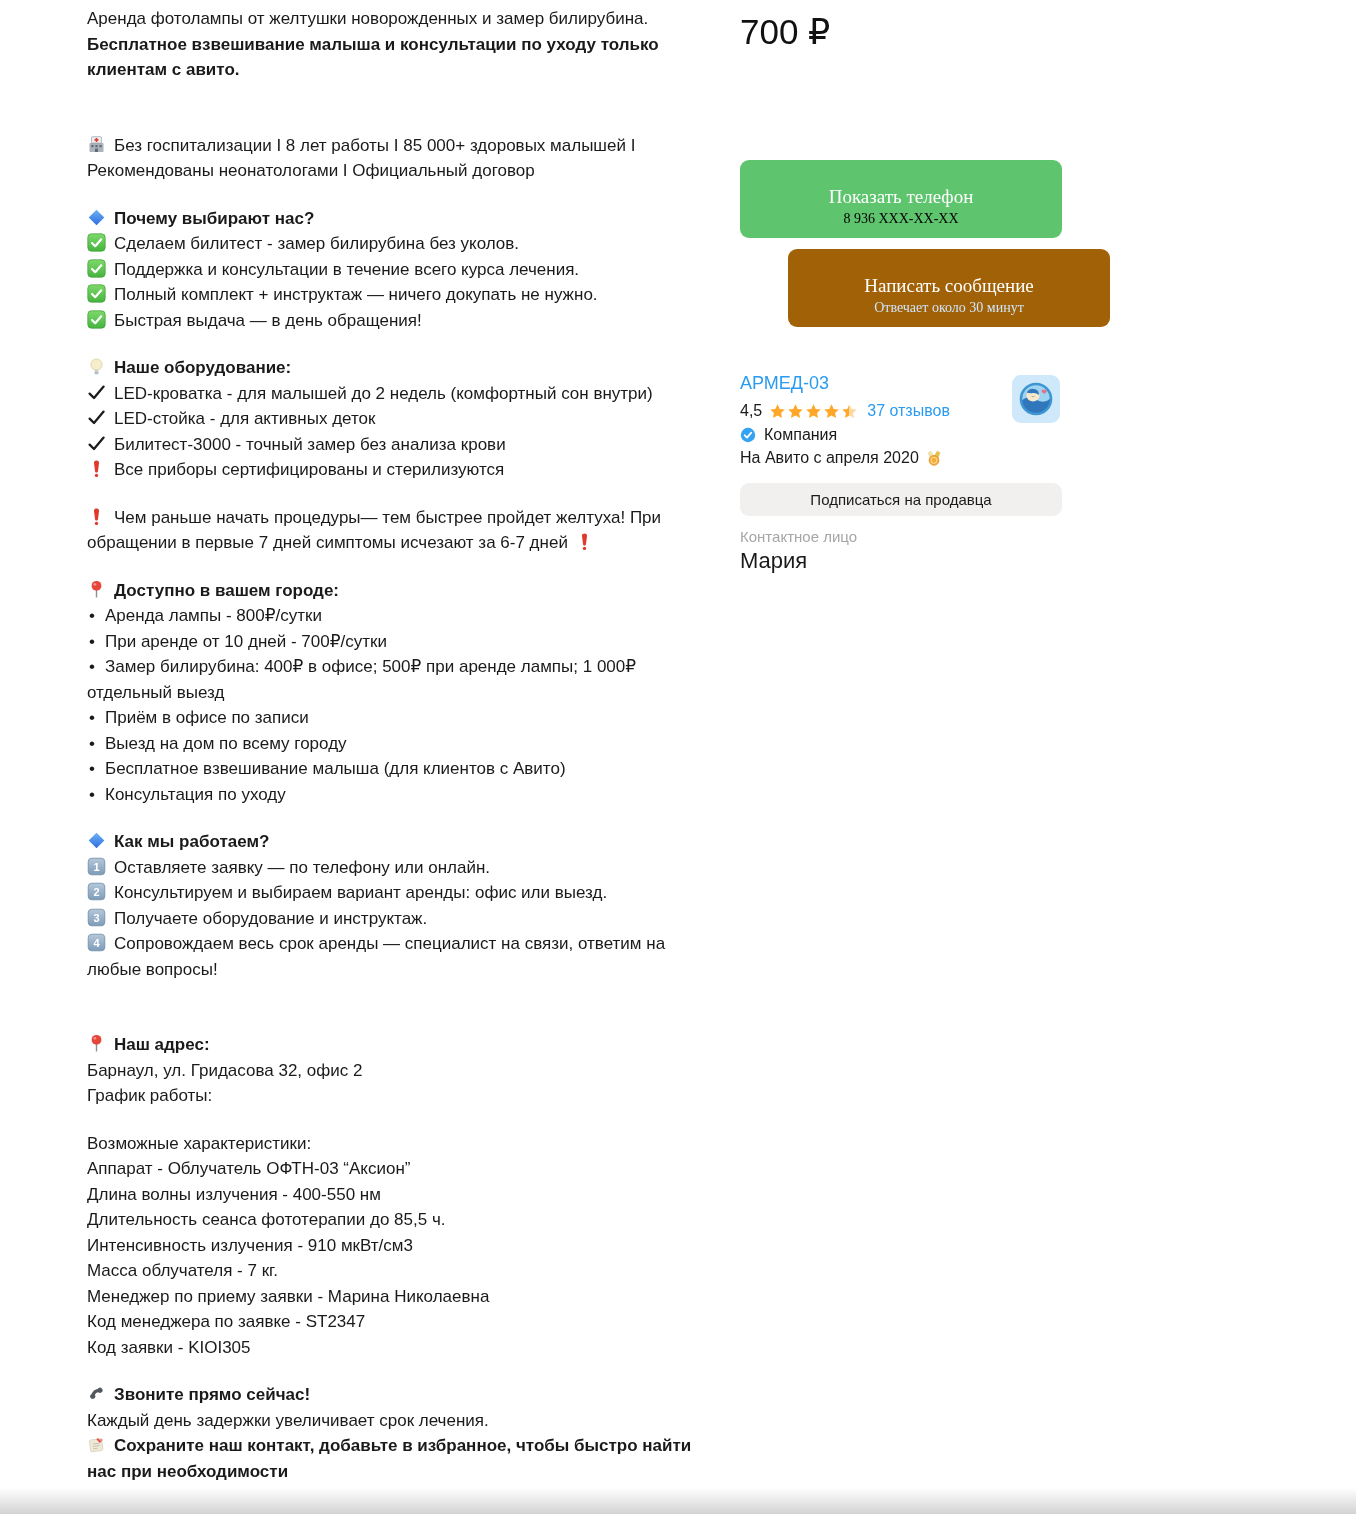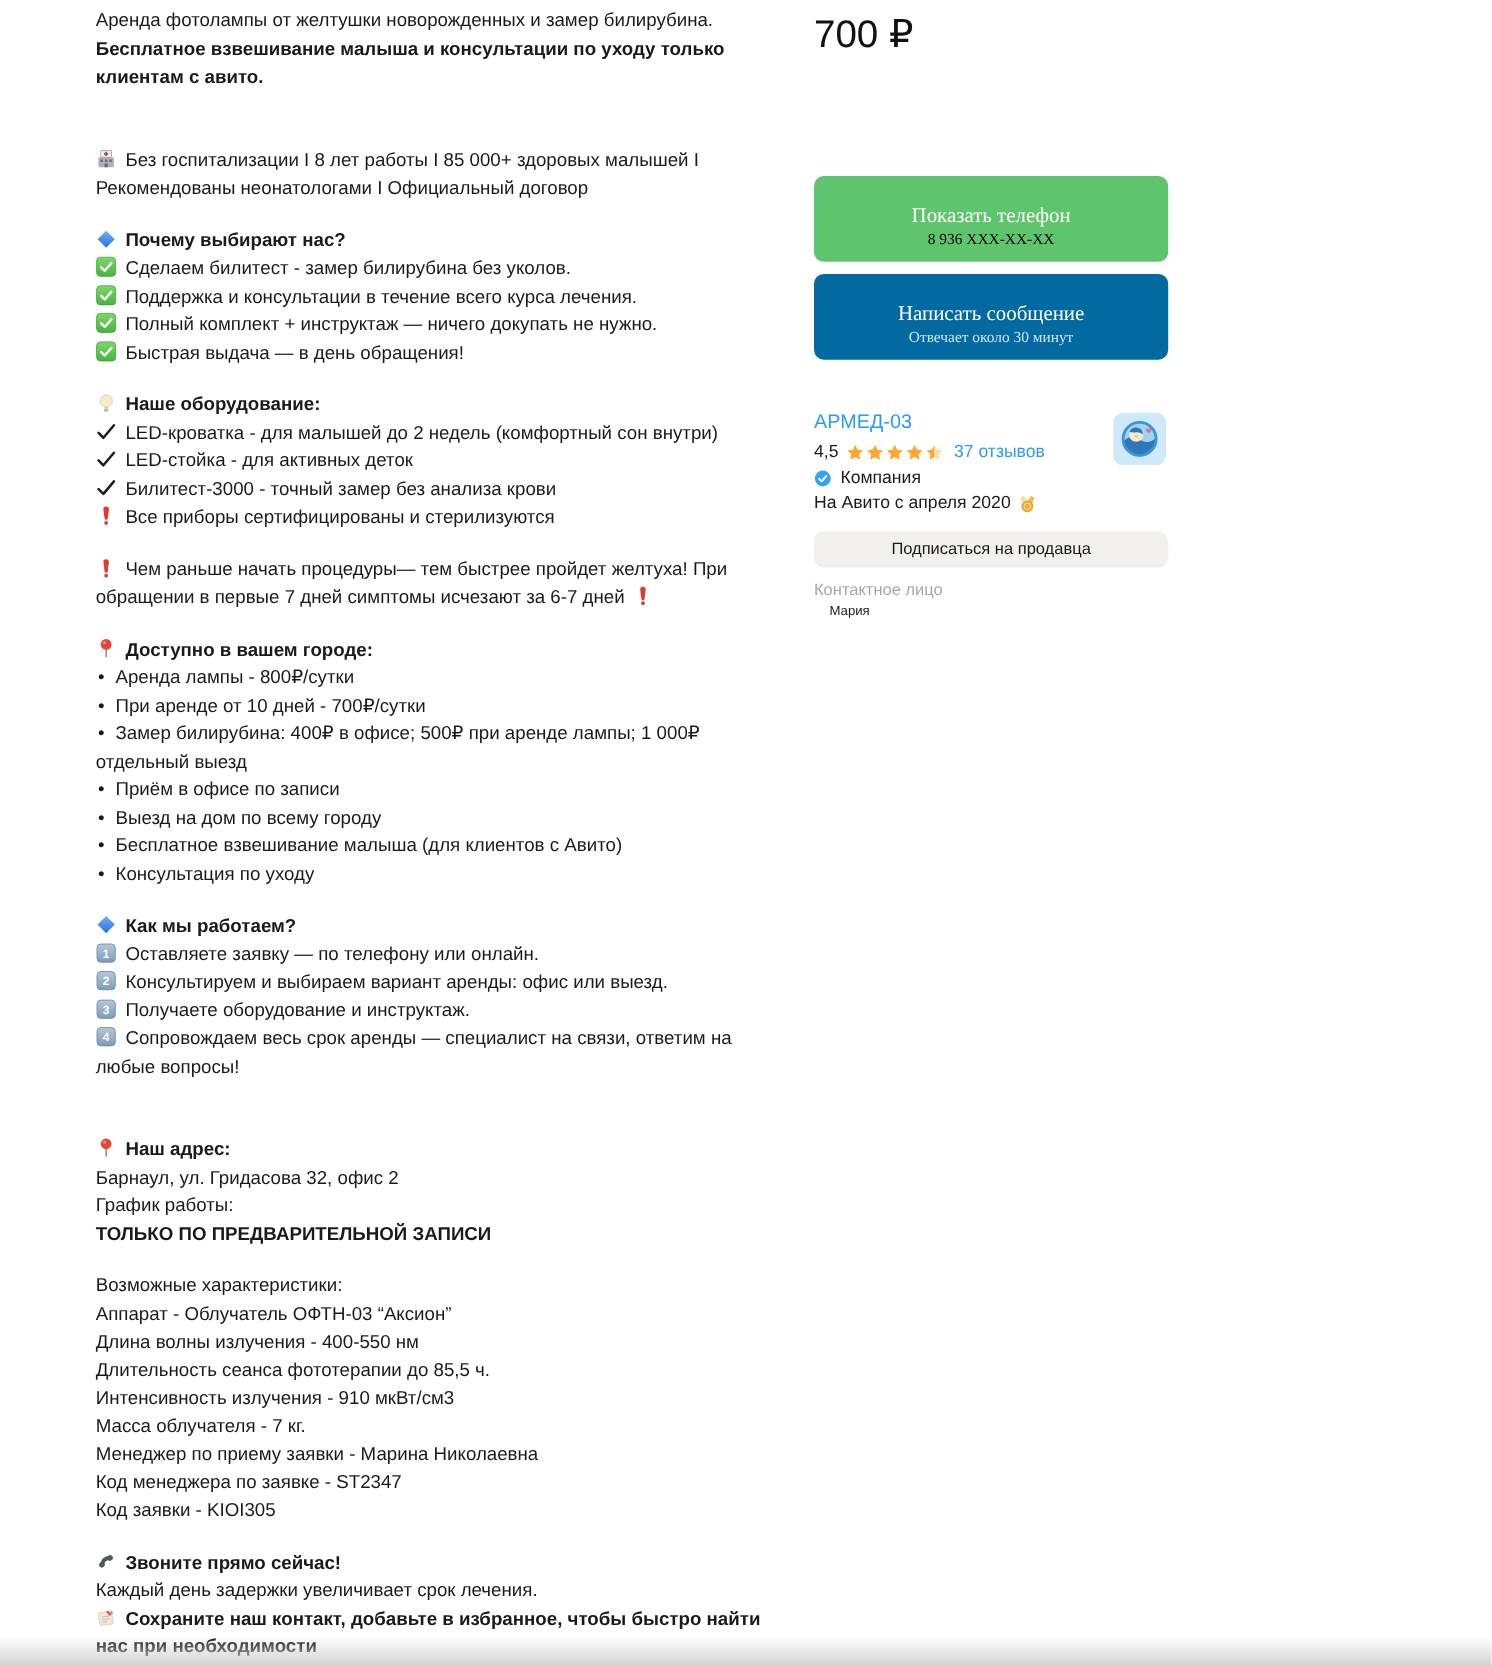--- a/index.html
+++ b/index.html
@@ -21,21 +21,21 @@
   .bullet{display:inline-block;width:10px;margin-right:8px;text-align:center;}
   
   .right-col{position:absolute;left:740px;top:12px;width:322px;}
   .price{font-size:35px;font-weight:400;color:#111;}
   .buttons{margin-top:108px;}
   .btn{
     display:block;width:100%;border:none;cursor:pointer;text-align:center;
     border-radius:9px;padding:26px 0 11px;font-family:Liberation Serif, serif;color:#fff;
   }
   .btn-phone{background:#5ec46d;}
-  .btn-msg{background:#0369a1;margin-top:11px;}
+  .btn-msg{background:#a16207;margin-top:11px;margin-left:48px;}
   .btn-label{font-size:19px;}
   .btn-sub{font-size:14px;margin-top:3px;}
   .btn-phone .btn-sub{color:#000000;}
   .btn-msg .btn-sub{color:#cfe5fb;}
   .seller{position:relative;margin-top:46px;}
   .avatar{position:absolute;right:2px;top:2px;width:48px;height:48px;display:block;cursor:pointer;}
   .avatar svg{width:100%;height:100%;display:block;}
   .seller-name{color:#2a9bf0;font-size:18px;text-decoration:none;cursor:pointer;display:inline-block;}
   .rating-row{margin-top:8px;font-size:16px;display:flex;align-items:center;}
   .stars{display:inline-flex;align-items:center;margin-left:7px;}
@@ -45,21 +45,21 @@
   .vicon{display:inline-block;width:16px;height:16px;margin-right:8px;}
   .vicon svg{width:100%;height:100%;display:block;}
   .since-row{margin-top:5px;font-size:16px;display:flex;align-items:center;}
   .micon{display:inline-block;width:18px;height:18px;margin-left:6px;}
   .micon svg{width:100%;height:100%;display:block;}
   .subscribe{
     margin-top:16px;width:100%;border:none;cursor:pointer;border-radius:9px;
     background:#f1f0ee;color:#1a1a1a;font-size:15px;padding:8px 0;font-family:Liberation Sans, sans-serif;
   }
   .contact-label{margin-top:12px;font-size:15px;color:#a6a6a6;}
-  .contact-name{margin-top:3px;font-size:12px;margin-left:14px;}
+  .contact-name{margin-top:3px;font-size:22px;}
   .bottom-fade{
     position:absolute;left:0;bottom:0;width:100%;height:26px;pointer-events:none;
     background:linear-gradient(rgba(214,214,214,0),rgba(208,208,208,0.95));
   }
   .hidden-defs{position:absolute;width:0;height:0;overflow:hidden;}
 </style>
 </head>
 <body>
 
 <svg class="hidden-defs" aria-hidden="true">
@@ -170,21 +170,20 @@
           <rect x="1.2" y="1.2" width="16.6" height="16.6" rx="3.6" fill="url(#lg-key)" stroke="#6d8aa6" stroke-width="0.8"></rect>
           <text x="9.5" y="13.8" font-size="11" font-weight="bold" fill="#fff" text-anchor="middle" font-family="Liberation Sans, sans-serif">4</text>
         </svg></span>Сопровождаем весь срок аренды — специалист на связи, ответим на любые вопросы!</div>
     <div class="line bold" style="margin-top: 50px;"><span class="icon"><svg viewBox="0 0 19 19">
           <path d="M9.5 9.5 v8" stroke="#8a8f94" stroke-width="1.4"></path>
           <circle cx="9.5" cy="5.8" r="4.9" fill="#e8453a"></circle>
           <circle cx="7.9" cy="4.3" r="1.4" fill="#f2958f"></circle>
         </svg></span>Наш адрес:</div>
     <div class="line">Барнаул, ул. Гридасова 32, офис 2</div>
     <div class="line">График работы:</div>
-    <div class="line bold">ТОЛЬКО ПО ПРЕДВАРИТЕЛЬНОЙ ЗАПИСИ</div>
     <div class="line" style="margin-top: 22px;">Возможные характеристики:</div>
     <div class="line">Аппарат - Облучатель ОФТН-03 “Аксион”</div>
     <div class="line">Длина волны излучения - 400-550 нм</div>
     <div class="line">Длительность сеанса фототерапии до 85,5 ч.</div>
     <div class="line">Интенсивность излучения - 910 мкВт/см3</div>
     <div class="line">Масса облучателя - 7 кг.</div>
     <div class="line">Менеджер по приему заявки - Марина Николаевна</div>
     <div class="line">Код менеджера по заявке - ST2347</div>
     <div class="line">Код заявки - KIOI305</div>
     <div class="line bold" style="margin-top: 22px;"><span class="icon"><svg viewBox="0 0 20 20">

